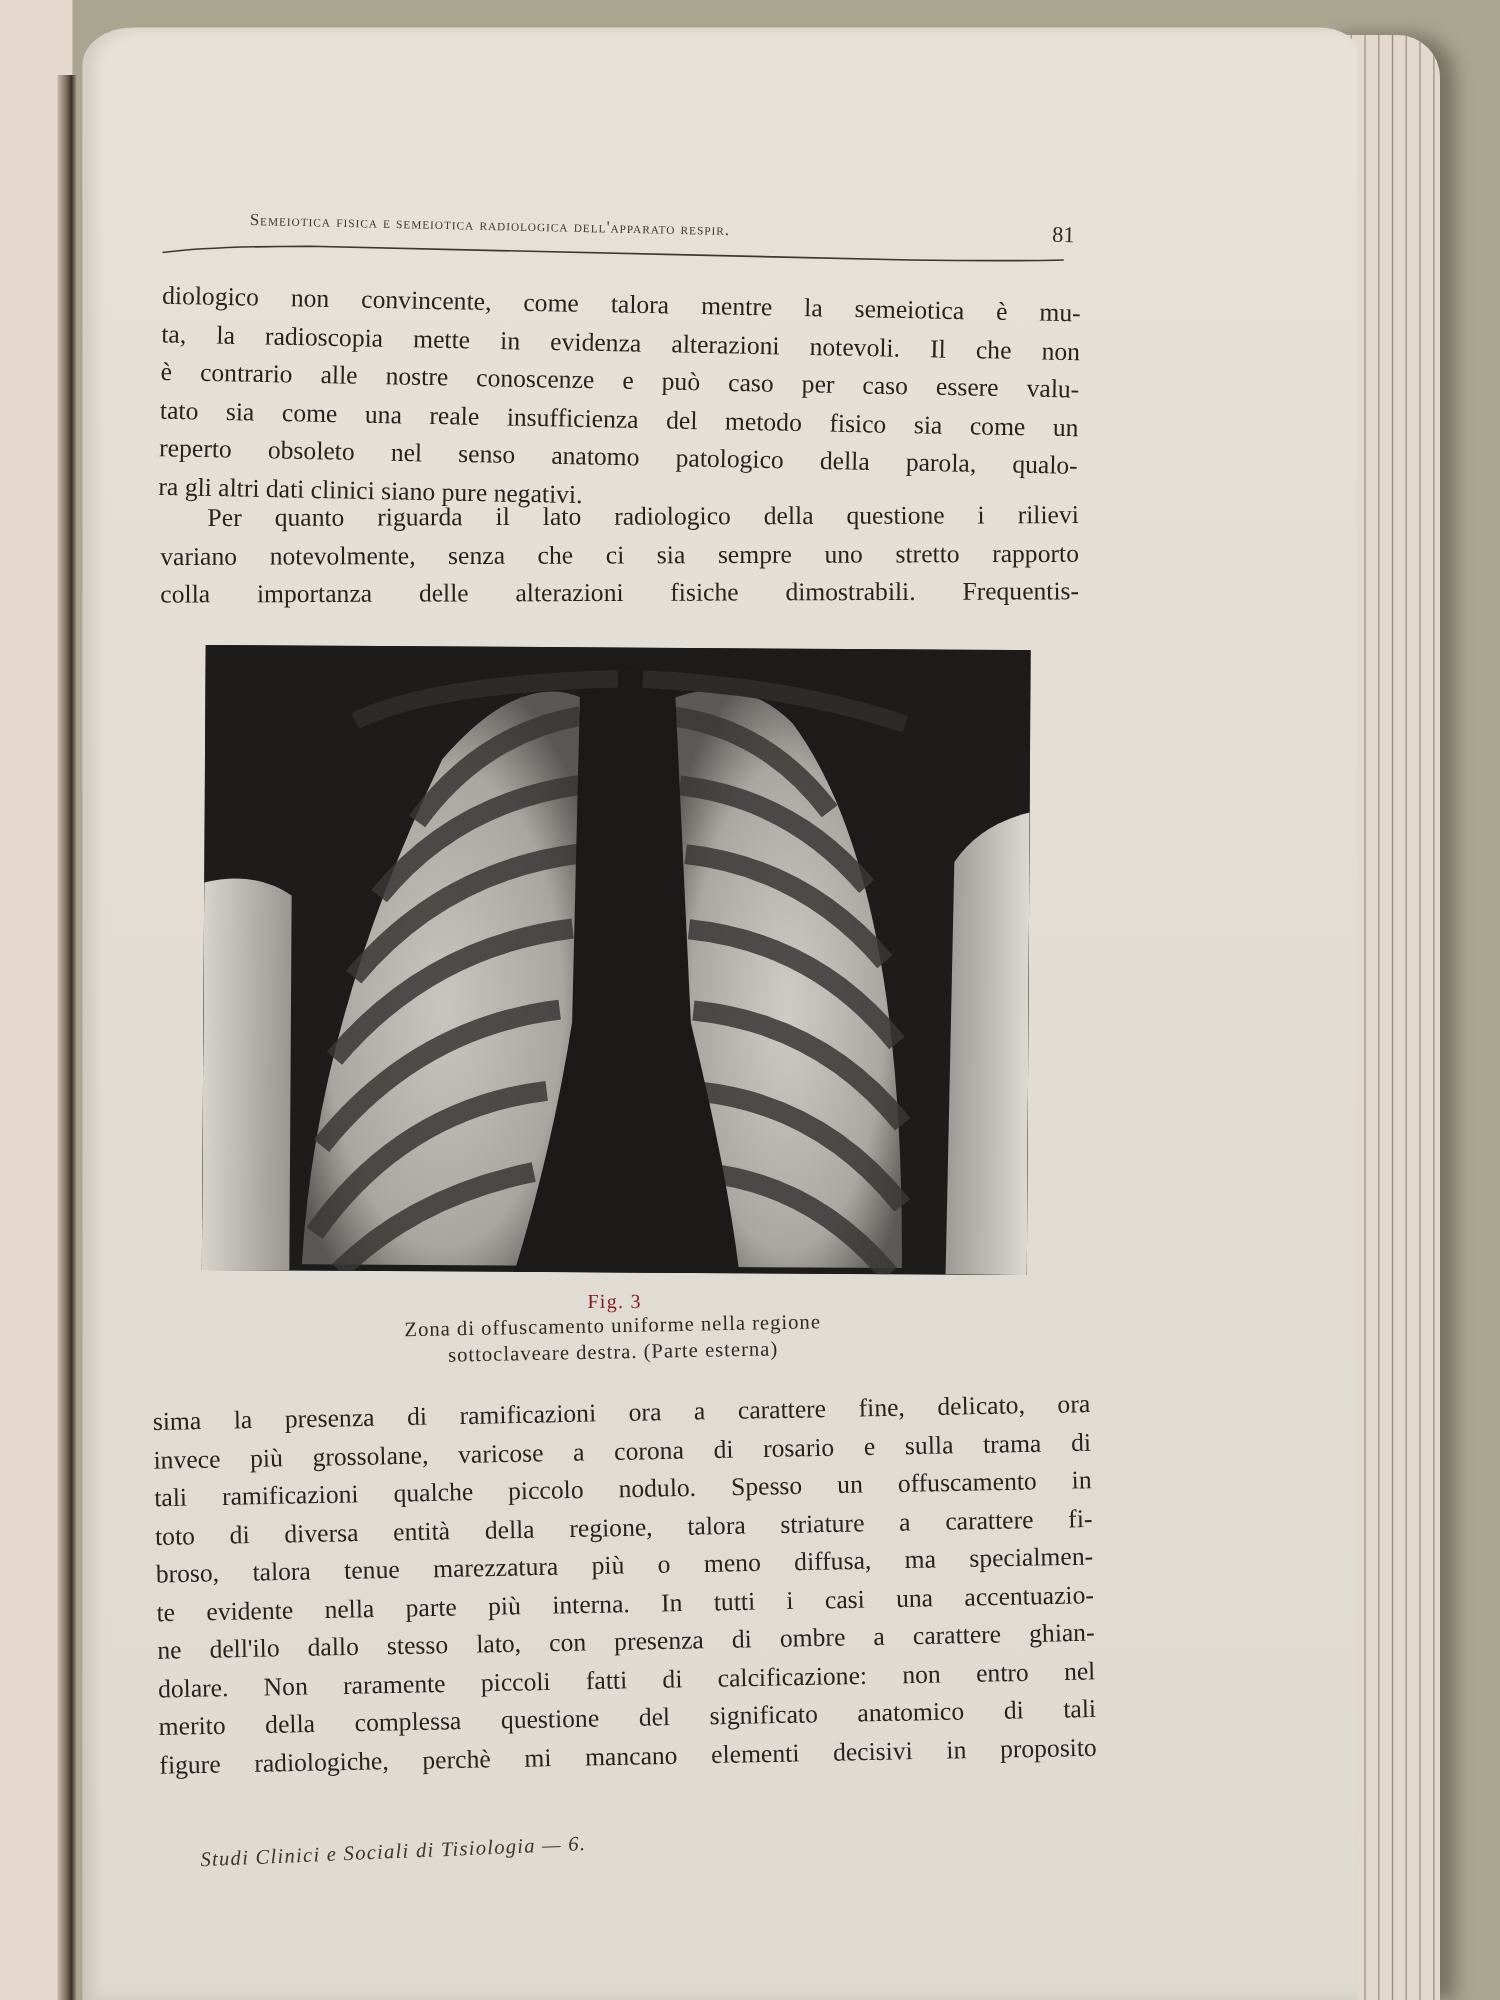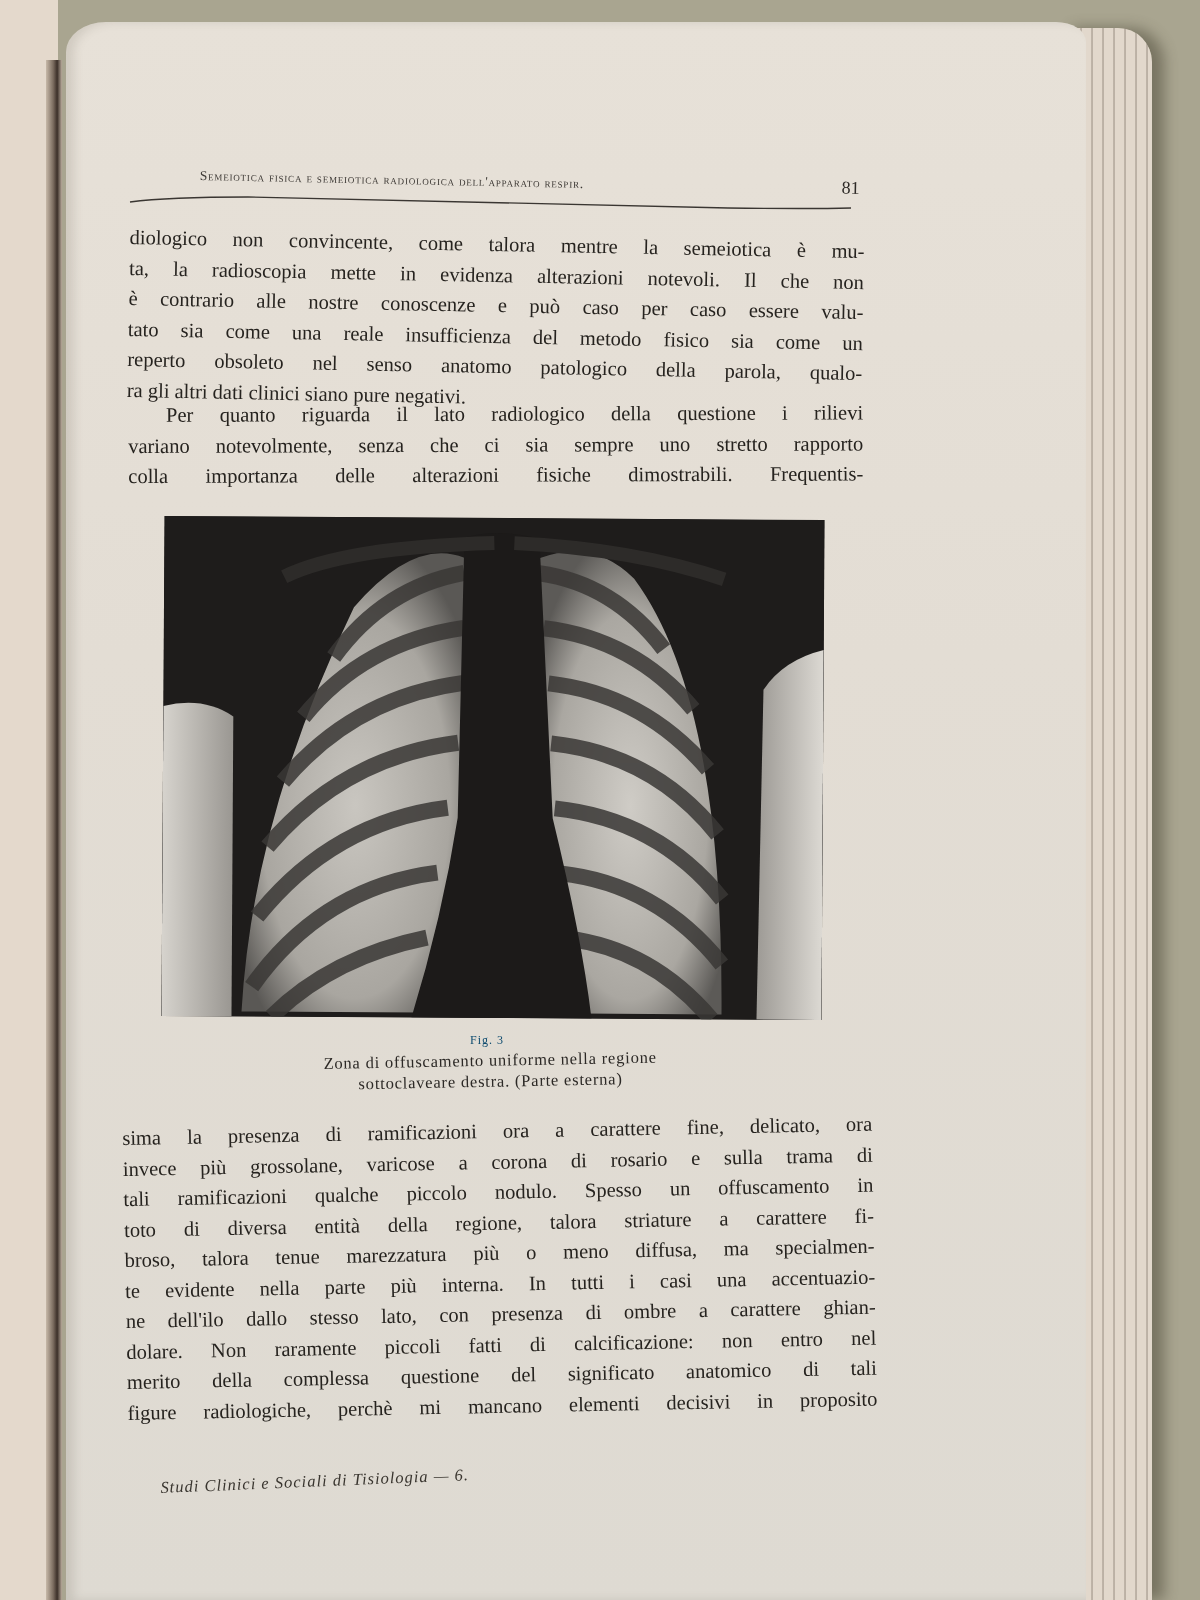--- a/index.html
+++ b/index.html
@@ -55,21 +55,21 @@
   .block-1 { left: 130px; top: 222px; transform: rotate(1.1deg); }
   .block-2 { left: 128px; top: 400px; transform: rotate(-0.2deg); }
   .block-3 { left: 122px; top: 1123px; transform: rotate(-1.1deg); width: 750px; }
   .figure {
     position: absolute; left: 163px; top: 518px; width: 660px; height: 500px;
     transform: rotate(0.35deg);
     background: #1d1b1a; overflow: hidden;
   }
   .figure svg { display: block; }
   .figure-label {
-    position: absolute; left: 470px; top: 1033px; font-size: 12px; color: #0c4a6e; letter-spacing: 1px;
+    position: absolute; left: 470px; top: 1033px; font-size: 16px; color: #7f1d1d; letter-spacing: 1px;
   }
   .caption {
     position: absolute; left: 270px; top: 1054px; width: 440px; text-align: center;
     font-size: 16.5px; line-height: 21px; color: #2c2926; letter-spacing: 0.8px;
     transform: rotate(-1.1deg); transform-origin: left top;
   }
   .footer {
     position: absolute; left: 160px; top: 1478px;
     font-style: italic; font-size: 16.5px; color: #39352f; letter-spacing: 1px;
     transform: rotate(-2.4deg); transform-origin: left top;

